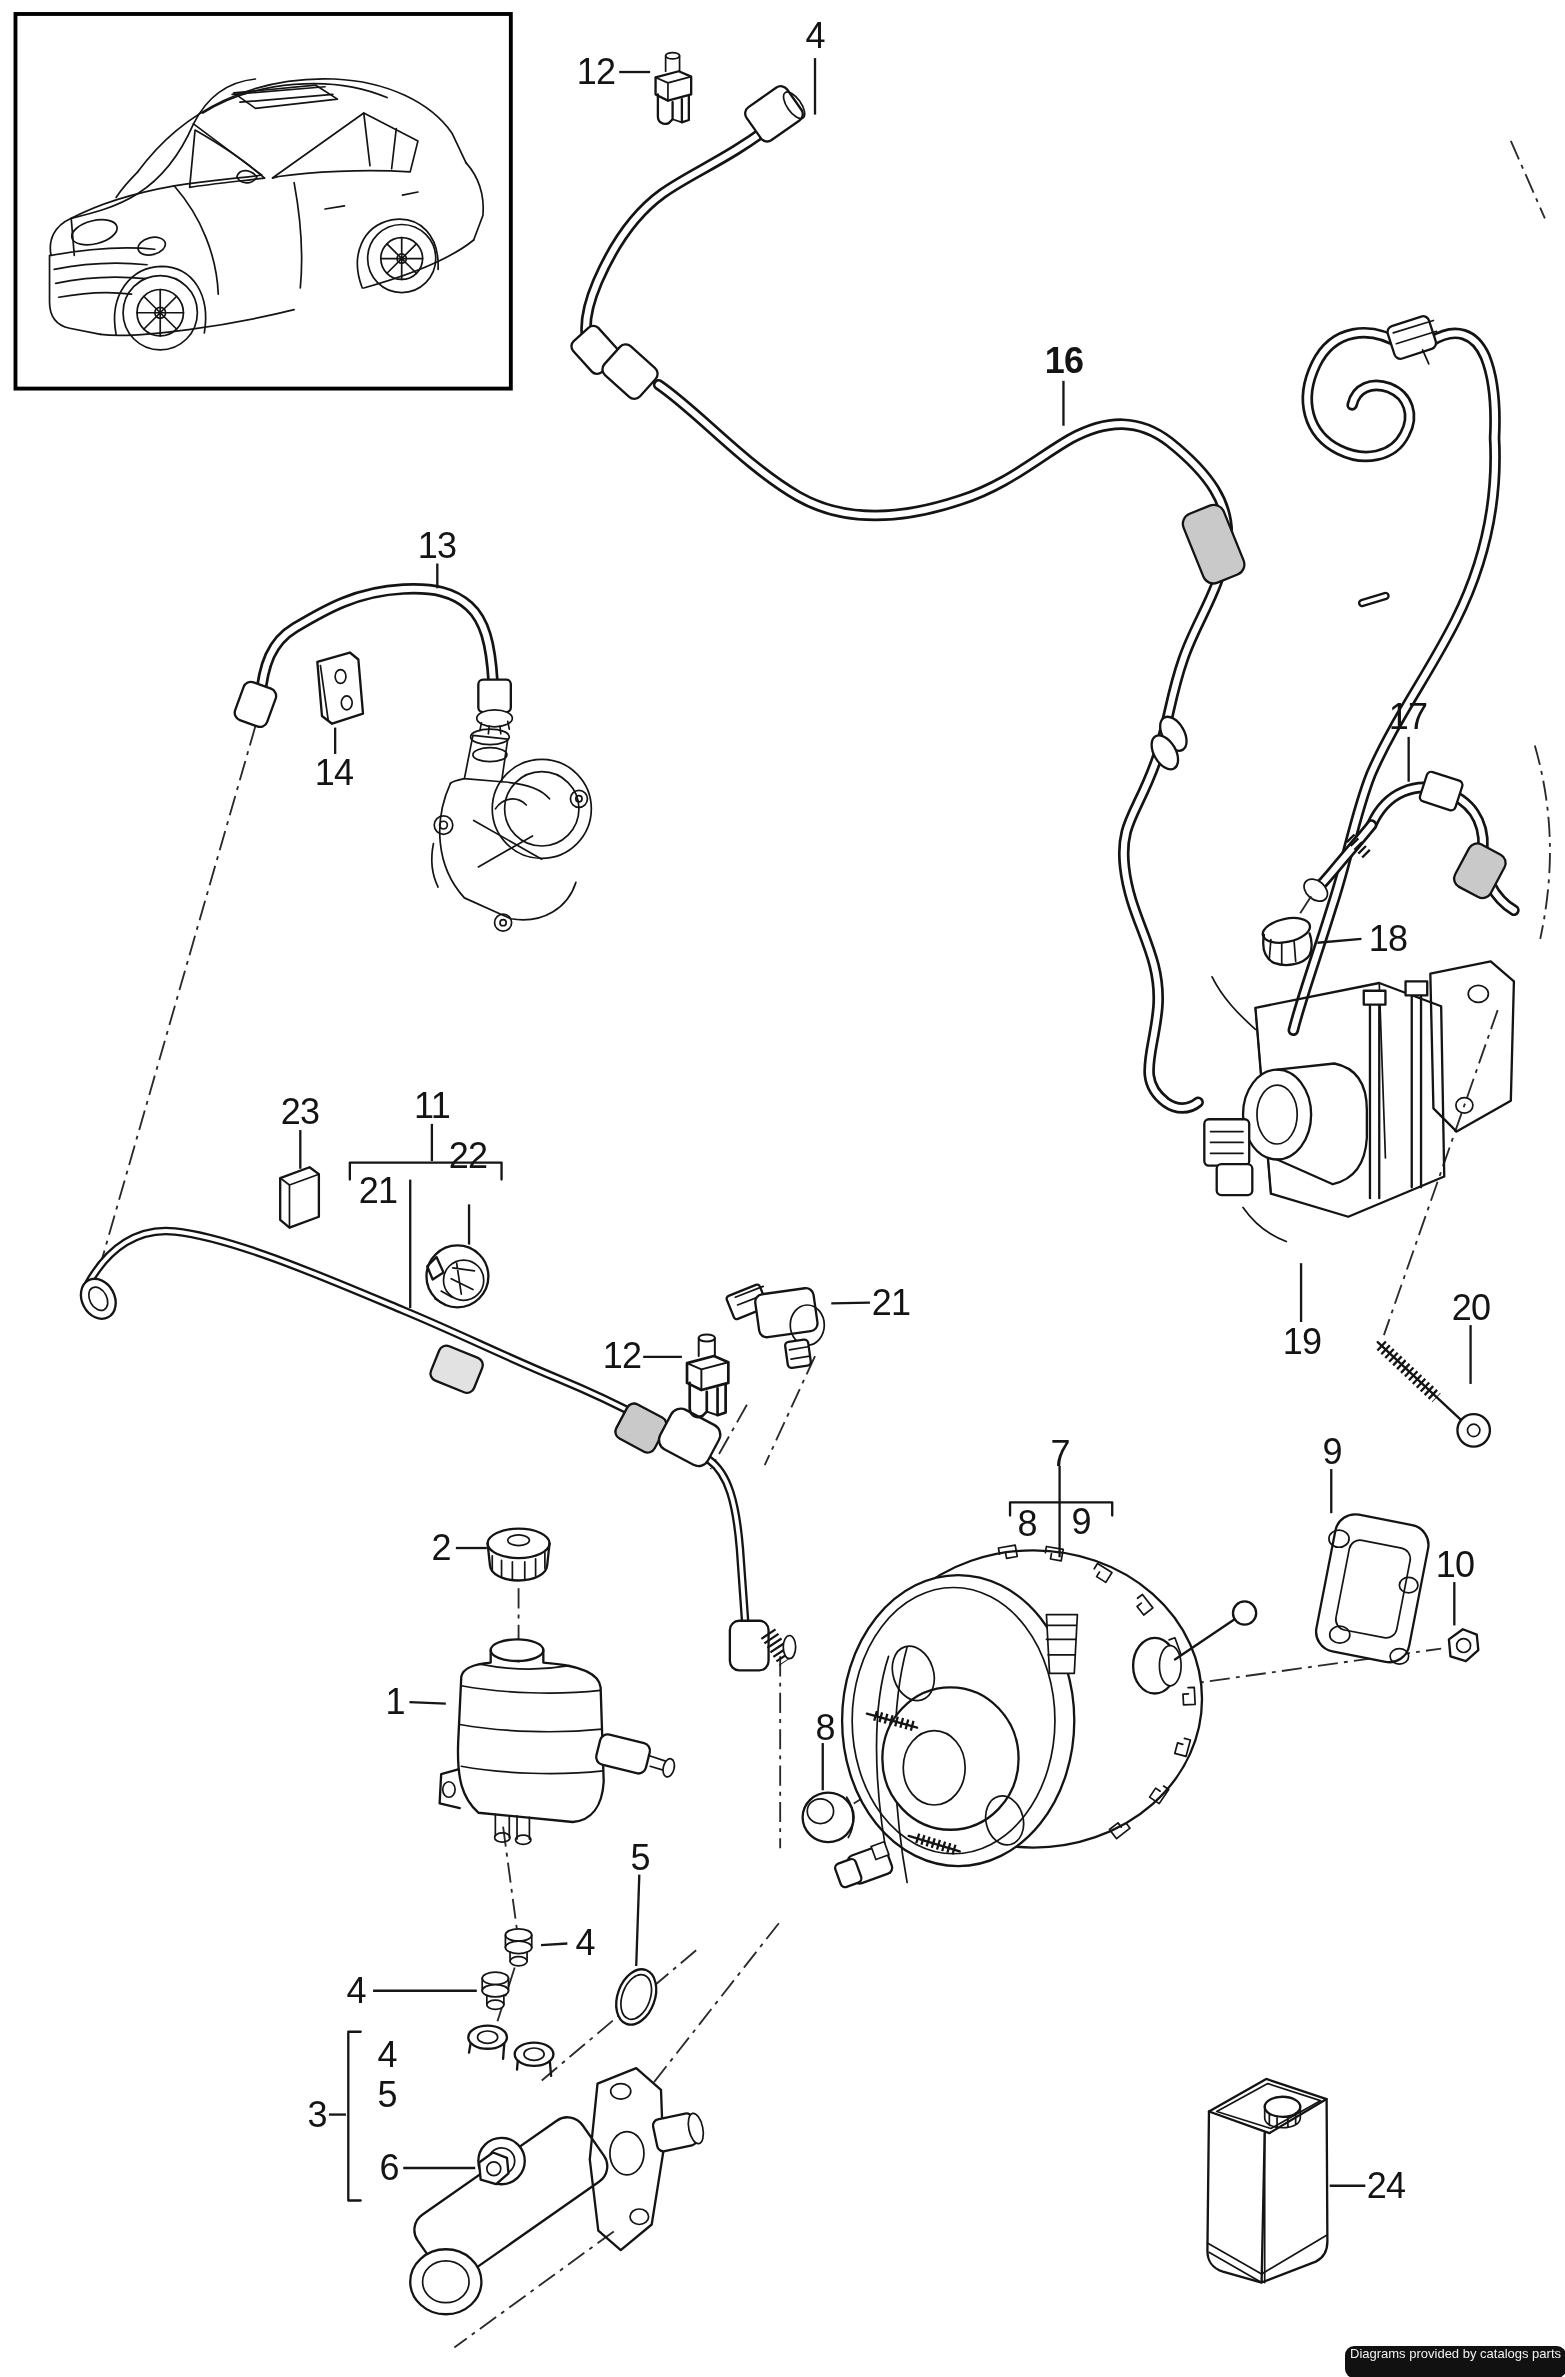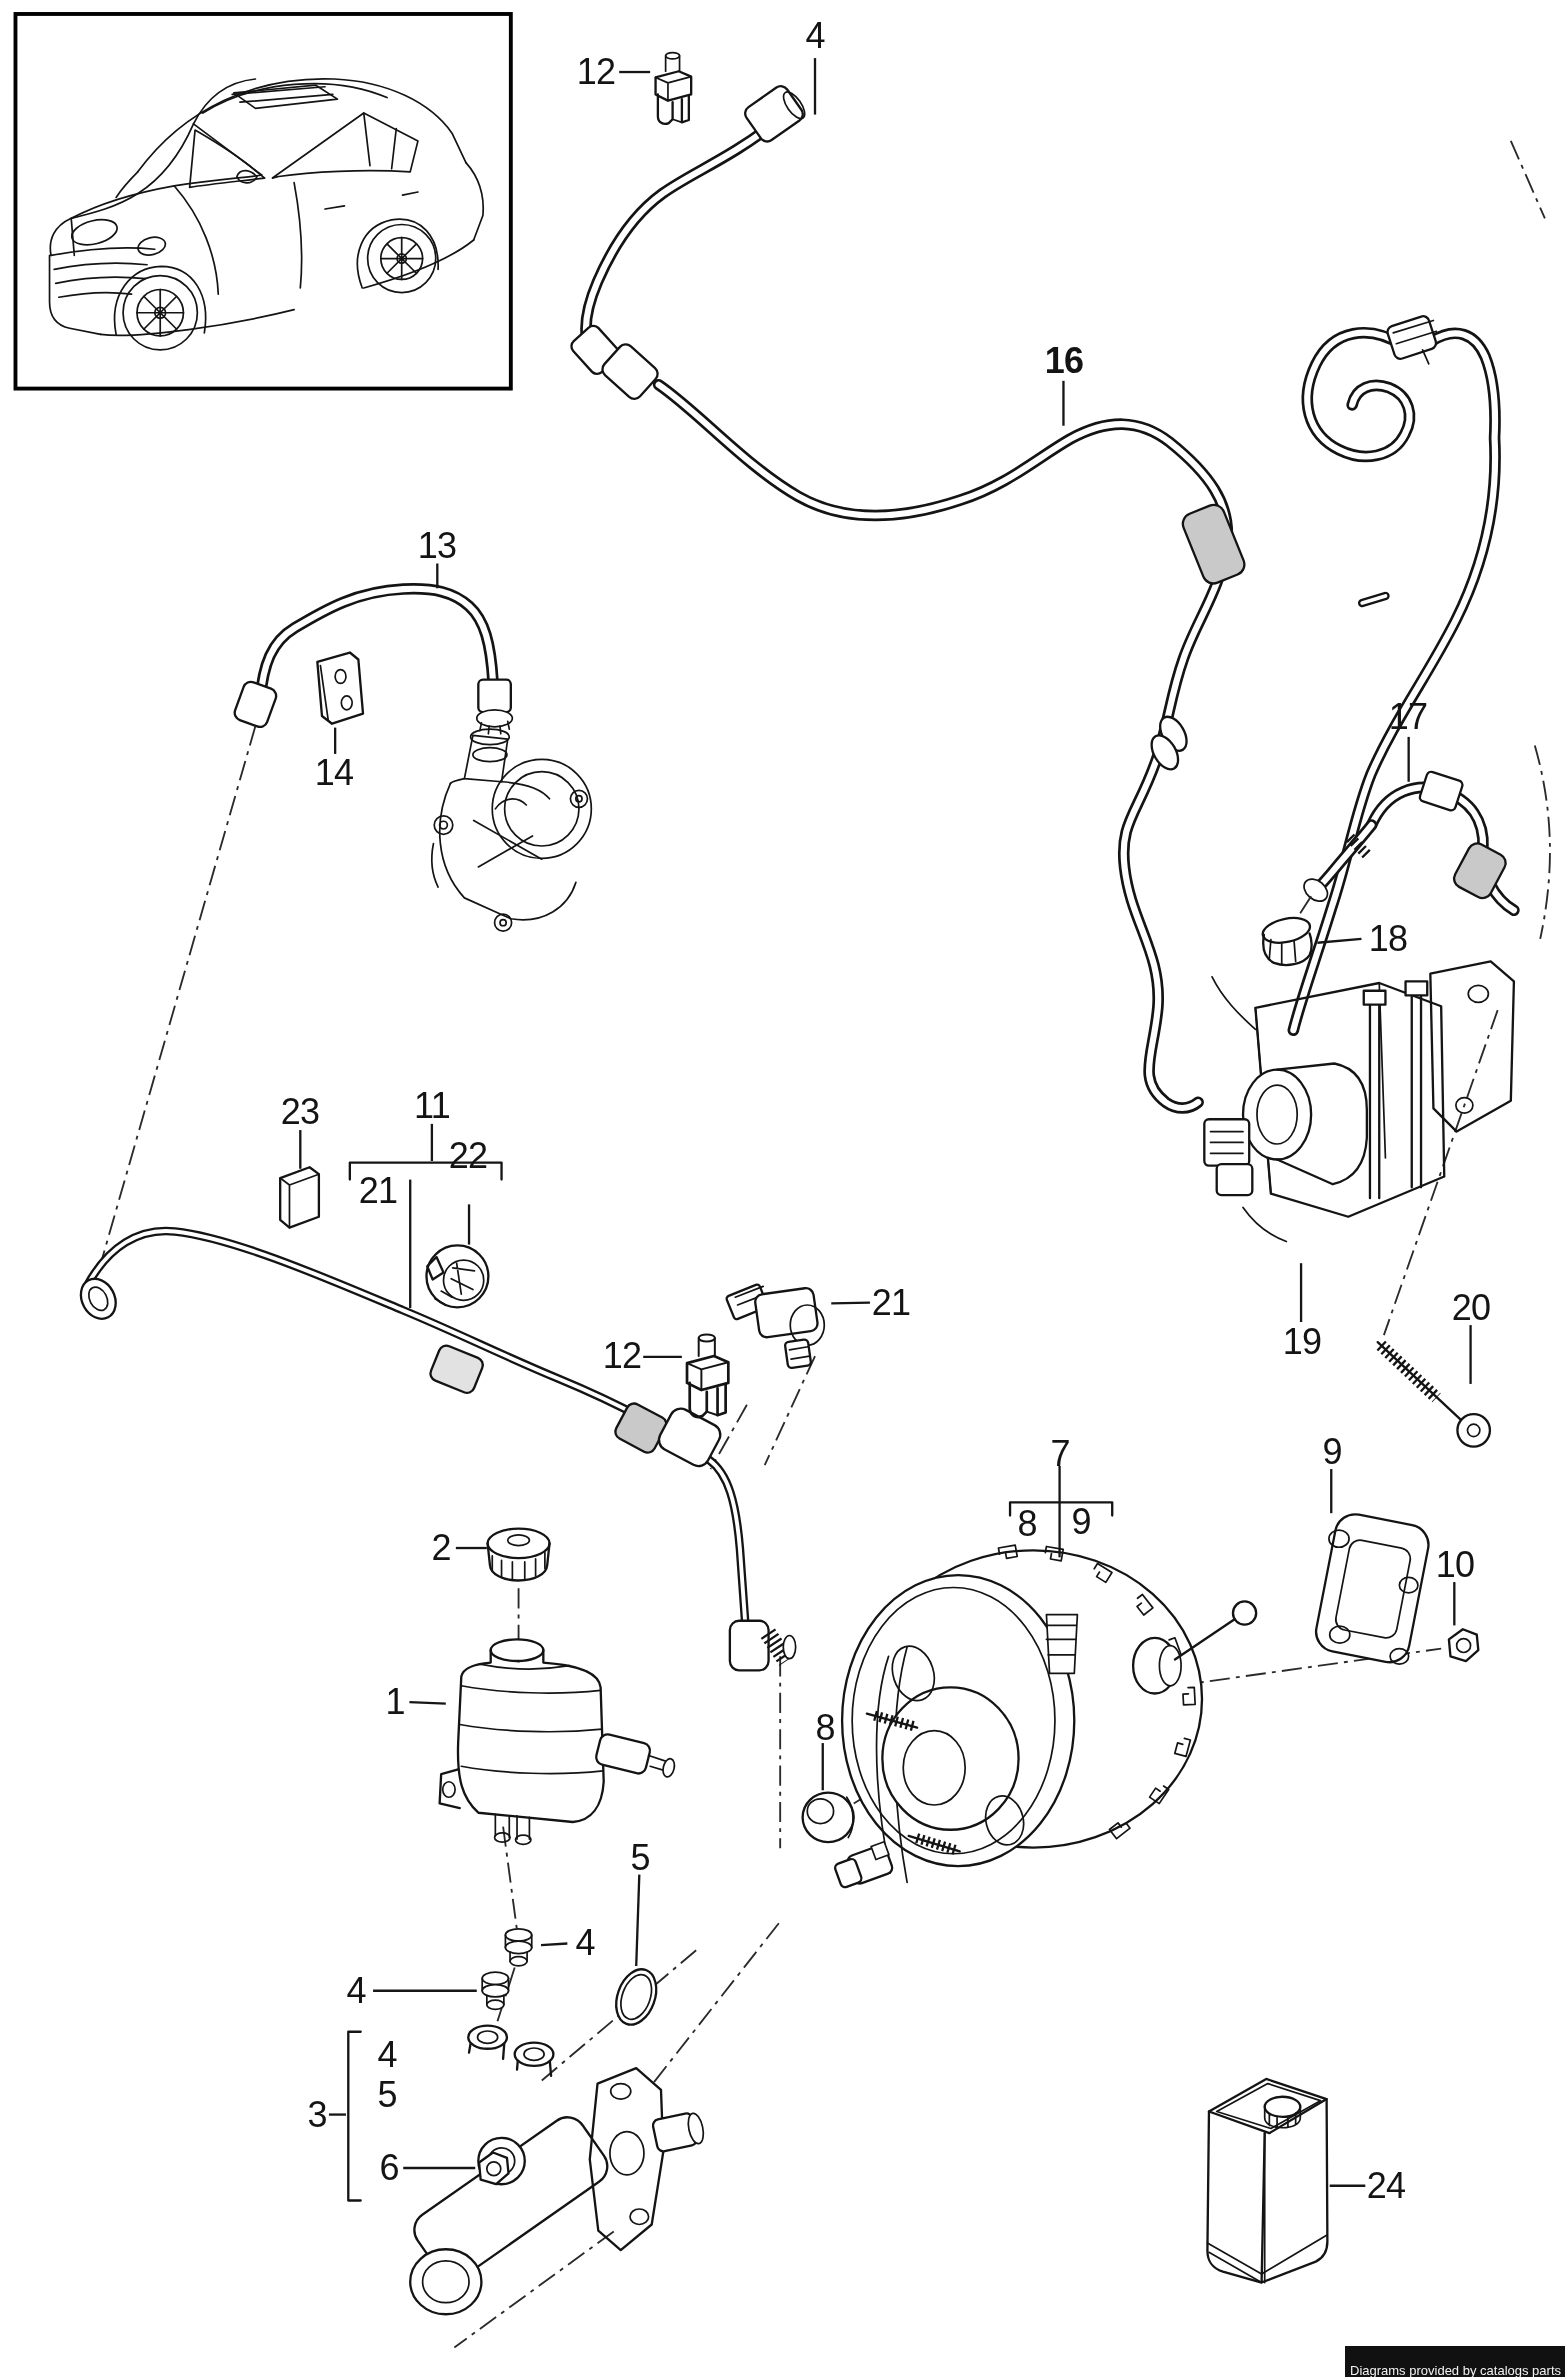--- a/index.html
+++ b/index.html
@@ -13,22 +13,22 @@
   .shade2{fill:#e2e2e2;}
   .tube-o{stroke:#141414;stroke-width:15;fill:none;stroke-linecap:round;}
   .tube-i{stroke:#ffffff;stroke-width:8;fill:none;stroke-linecap:round;}
   .pipe-o{stroke:#141414;stroke-width:11;fill:none;stroke-linecap:round;}
   .pipe-i{stroke:#ffffff;stroke-width:5;fill:none;stroke-linecap:round;}
   .dashdot{stroke:#2a2a2a;stroke-width:2.4;fill:none;stroke-dasharray:26 8 5 8;}
   .thread{stroke:#141414;stroke-dasharray:3 4;fill:none;}
   .plabel{position:absolute;transform:translate(-50%,-50%);font-size:36px;color:#141414;
           line-height:1;letter-spacing:-0.8px;cursor:pointer;}
   #leader-layer line{stroke:#161616;stroke-width:3;}
-  #watermark{position:absolute;display:flex;align-items:flex-end;justify-content:center;
-             font-size:13px;}
+  #watermark{position:absolute;display:flex;align-items:flex-start;justify-content:center;
+             font-size:13px;border-radius:9px;}
 </style>
 </head>
 <body>
 
 <div id="canvas">
 
 <svg id="art" width="1565" height="2377" viewBox="0 0 2022 3071" xmlns="http://www.w3.org/2000/svg">
   <defs>
     <path id="p-hose15" fill="none" d="M 1002,158 C 944,204 892,224 856,250 C 816,279 791,320 772,364 C 757,399 753,430 762,452"></path>
     <path id="p-hose16a" fill="none" d="M 851,497 C 901,531 962,601 1031,641 C 1101,681 1181,666 1241,646 C 1301,627 1341,591 1383,567 C 1431,541 1472,541 1511,571 C 1561,611 1591,651 1585,701 C 1578,761 1546,801 1529,851 C 1513,896 1510,931 1496,976 C 1471,1051 1446,1061 1453,1121 C 1461,1191 1501,1231 1496,1301 C 1491,1361 1468,1395 1506,1424 C 1520,1434 1536,1434 1548,1424"></path>

